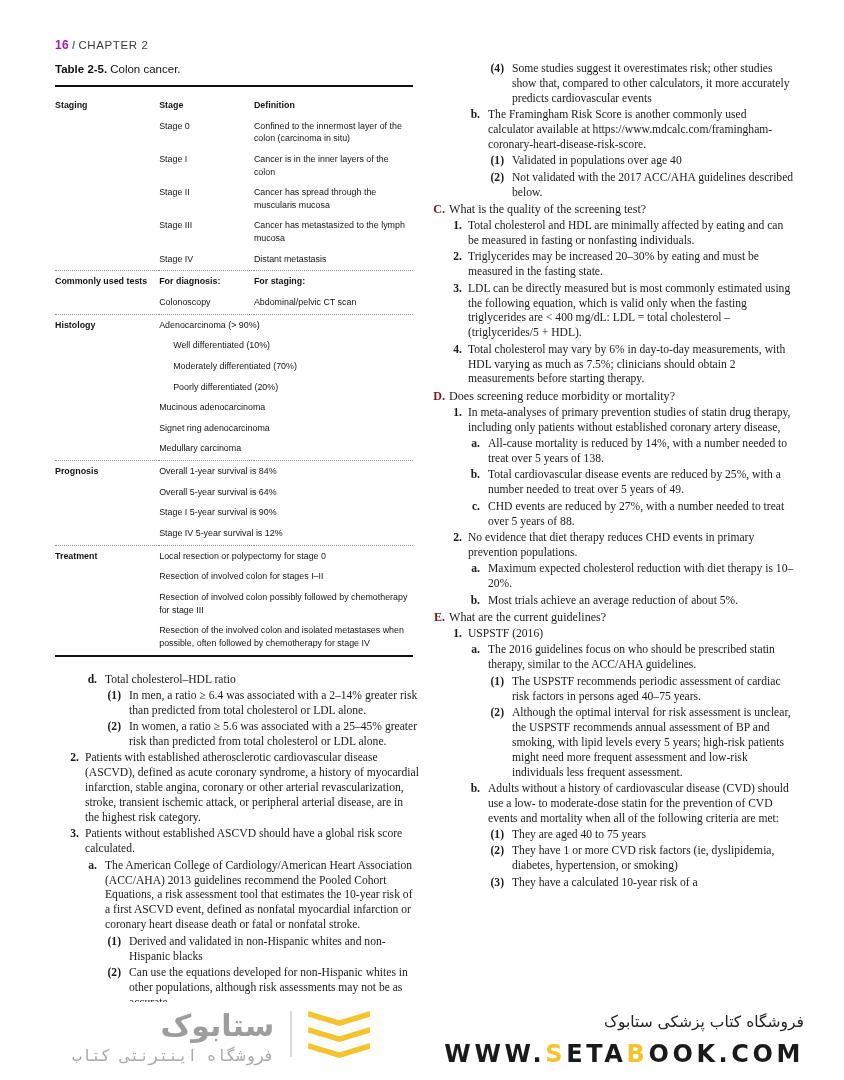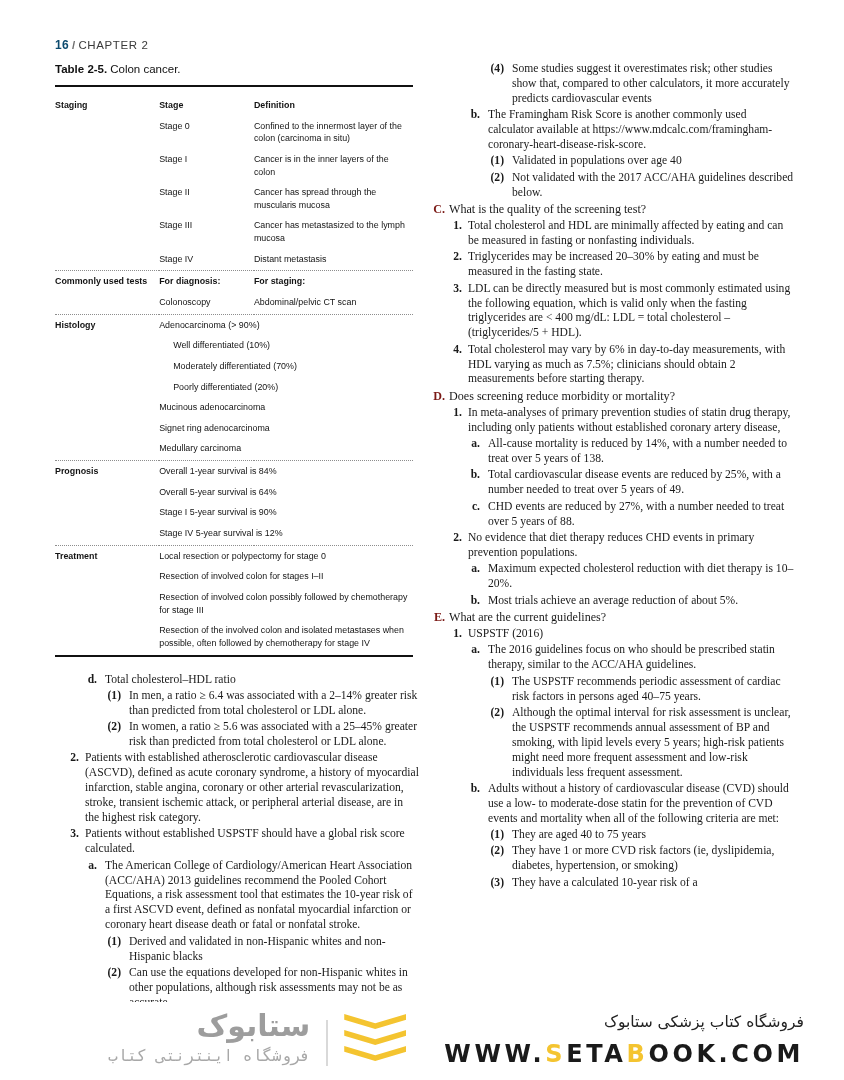--- a/index.html
+++ b/index.html
@@ -28,21 +28,21 @@
     position: absolute;
     left: 55px;
     top: 38px;
     font-family: "Liberation Sans", sans-serif;
     font-size: 11.5px;
     letter-spacing: 0.3px;
     white-space: nowrap;
   }
   .runhead .folio {
     font-weight: bold;
-    color: #0c4a6e;
+    color: #a21caf;
     font-size: 12px;
   }
   .runhead .slash {
     color: #6f6f6f;
     font-weight: bold;
     margin: 0 3px;
   }
   .runhead .chap {
     color: #3a3a3a;
     letter-spacing: 0.6px;
@@ -156,23 +156,22 @@
     width: 844px;
     height: 78px;
     background: #ffffff;
     border-top: 1px solid #ffffff;
   }
   .logo-wrap {
     position: absolute;
     left: 72px;
     top: 8px;
     display: flex;
-    align-items: flex-end;
+    align-items: flex-start;
     gap: 10px;
-    margin-left: 36px;
   }
   .logo-word {
     display: flex;
     flex-direction: column;
     align-items: flex-end;
   }
   .logo-fa {
     font-family: "DejaVu Sans", sans-serif;
     font-size: 30px;
     font-weight: bold;
@@ -383,21 +382,21 @@
         <div class="item lvlp">
           <span class="mk">(2)</span>
           <span class="tx">In women, a ratio ≥ 5.6 was associated with a 25–45% greater risk than predicted from total cholesterol or LDL alone.</span>
         </div>
         <div class="item lvl1">
           <span class="mk">2.</span>
           <span class="tx">Patients with established atherosclerotic cardiovascular disease (ASCVD), defined as acute coronary syndrome, a history of myocardial infarction, stable angina, coronary or other arterial revascularization, stroke, transient ischemic attack, or peripheral arterial disease, are in the highest risk category.</span>
         </div>
         <div class="item lvl1">
           <span class="mk">3.</span>
-          <span class="tx">Patients without established USPSTF should have a global risk score calculated.</span>
+          <span class="tx">Patients without established ASCVD should have a global risk score calculated.</span>
         </div>
         <div class="item lvla">
           <span class="mk">a.</span>
           <span class="tx">The American College of Cardiology/American Heart Association (ACC/AHA) 2013 guidelines recommend the Pooled Cohort Equations, a risk assessment tool that estimates the 10-year risk of a first ASCVD event, defined as nonfatal myocardial infarction or coronary heart disease death or fatal or nonfatal stroke.</span>
         </div>
         <div class="item lvlp">
           <span class="mk">(1)</span>
           <span class="tx">Derived and validated in non-Hispanic whites and non-Hispanic blacks</span>
         </div>
         <div class="item lvlp">

